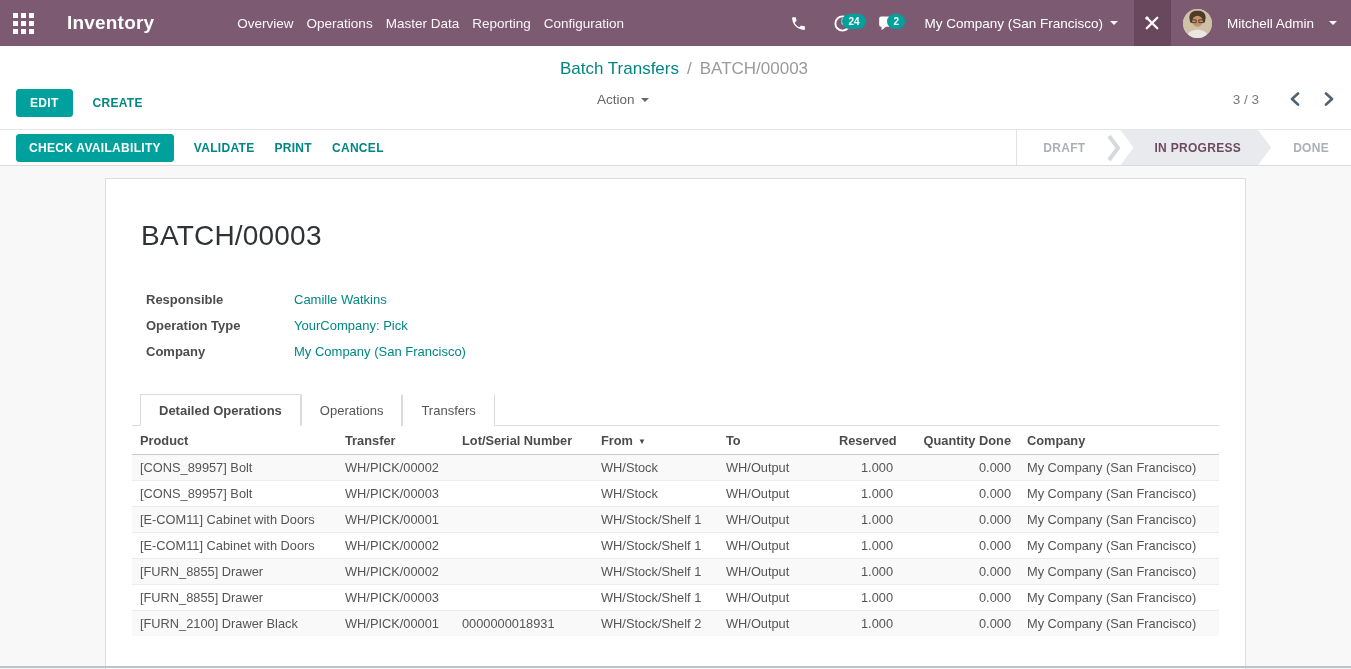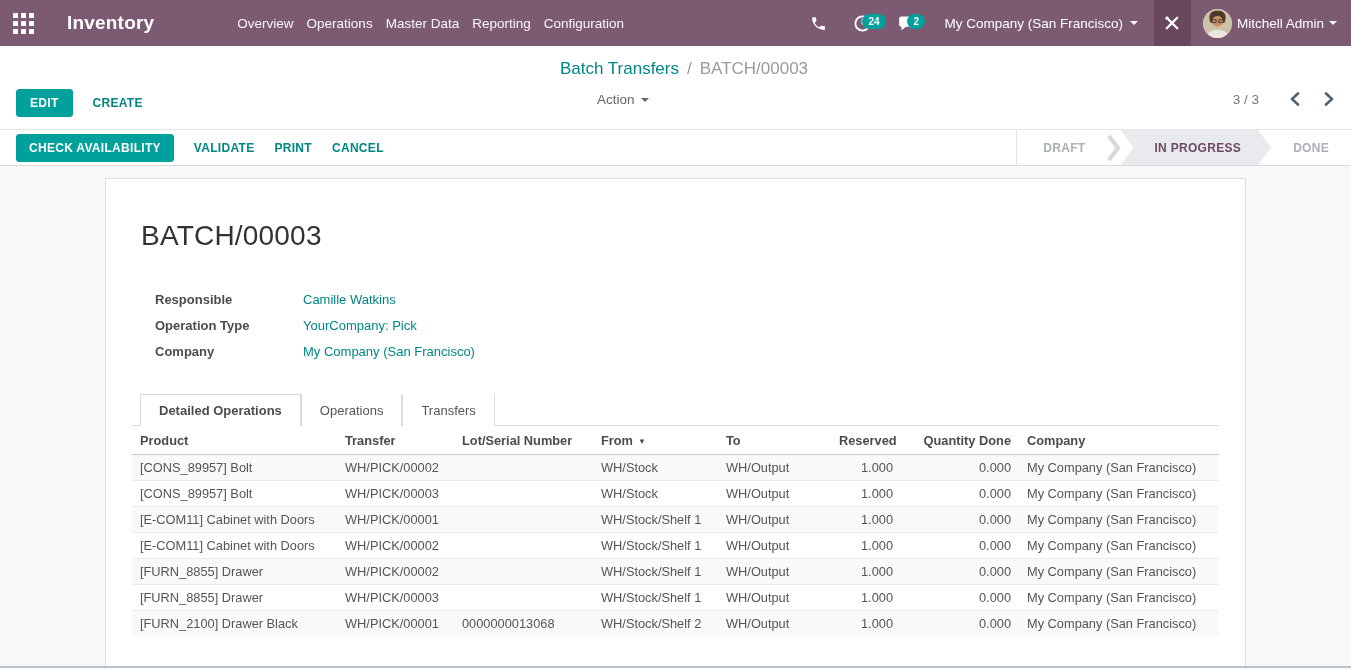--- a/index.html
+++ b/index.html
@@ -13,21 +13,21 @@
   .main-menu { display:flex; margin-left:83px; gap:13px; }
   .main-menu a { color:rgba(255,255,255,.95); font-size:13.5px; cursor:pointer; text-decoration:none; }
   .nav-right { margin-left:auto; display:flex; align-items:center; height:46px; }
   .icon-btn { position:relative; padding:0 13px; height:46px; display:flex; align-items:center; cursor:pointer; }
   .badge { position:absolute; top:14px; left:22px; background:var(--badge,#00A09D); color:#fff;
     font-size:10px; font-weight:bold; border-radius:9px; padding:1.5px 6px; line-height:1.2; }
   .company-switcher { display:flex; align-items:center; gap:7px; font-size:13.5px; padding:0 16px 0 14px;
     height:46px; cursor:pointer; color:#fff; }
   .debug-box { width:37px; height:46px; background:var(--brand-dark,#69485e); display:flex;
     align-items:center; justify-content:center; cursor:pointer; }
-  .user-menu { display:flex; align-items:center; gap:5px; padding:0 14px 0 12px; height:46px; cursor:pointer; }
+  .user-menu { display:flex; align-items:center; gap:15px; padding:0 14px 0 12px; height:46px; cursor:pointer; }
   .avatar { width:29px; height:29px; border-radius:50%; overflow:hidden; flex:0 0 auto; background:#cfc0a8; }
   .user-name { font-size:13.5px; }
   .caret { width:0; height:0; border-left:4px solid transparent; border-right:4px solid transparent;
     border-top:4px solid rgba(255,255,255,.95); display:inline-block; }
 
   
   .control-panel { height:83px; background:#fff; position:relative; }
   .breadcrumb { padding:13px 0 0 17px; font-size:17px; display:flex; gap:8px; align-items:baseline;justify-content:center; }
   .bc-link { color:var(--link,#008784); cursor:pointer; }
   .bc-sep, .bc-current { color:#9a9a9a; }
@@ -56,21 +56,21 @@
   .step.active { background:#e8eaed; color:var(--status-active,#6d4a62);
     clip-path:polygon(0 0, calc(100% - 13px) 0, 100% 50%, calc(100% - 13px) 100%, 0 100%, 13px 50%);
     padding:0 30px 0 34px; }
   .step-sep { display:flex; align-items:center; }
 
   
   .content { height:503px; background:#f8f8f8; overflow:hidden; }
   .sheet { width:1141px; margin:12px auto 0; background:#fff; border:1px solid #dedede;
     min-height:495px; padding:26px 26px 0; }
   .record-title { font-size:28px; font-weight:normal; color:#2f3338; margin:15px 0 40px 9px; letter-spacing:.2px; }
-  .fields { margin-left:23px; display:grid; grid-template-columns:148px auto; row-gap:11px; width:460px; }
+  .fields { margin-left:14px; display:grid; grid-template-columns:148px auto; row-gap:11px; width:460px; }
   .field-label { font-size:13px; font-weight:bold; color:#4c4c4c; }
   .field-value { font-size:13px; color:var(--link,#008784); cursor:pointer; }
 
   .tabs { margin-top:35px; border-bottom:1px solid #d9dcdf; display:flex; padding-left:8px; }
   .tab { font-size:13px; color:#555; padding:8px 18px 7px; border:1px solid #d9dcdf; border-bottom:none;
     cursor:pointer; margin-bottom:-1px; background:#fff; }
   .tab + .tab { border-left:none; }
   .tab.active { font-weight:bold; color:#4c4c4c; border-bottom:1px solid #fff; }
   .tab:not(.active) { border-top-color:transparent; border-left:1px solid #d9dcdf; }
 
@@ -303,21 +303,21 @@
             <td></td>
             <td>WH/Stock/Shelf 1</td>
             <td>WH/Output</td>
             <td class="num">1.000</td>
             <td class="num">0.000</td>
             <td>My Company (San Francisco)</td>
           </tr>
           <tr>
             <td>[FURN_2100] Drawer Black</td>
             <td>WH/PICK/00001</td>
-            <td>0000000013068</td>
+            <td>0000000018931</td>
             <td>WH/Stock/Shelf 2</td>
             <td>WH/Output</td>
             <td class="num">1.000</td>
             <td class="num">0.000</td>
             <td>My Company (San Francisco)</td>
           </tr>
         </tbody>
     </table>
   </div>
 </div>

